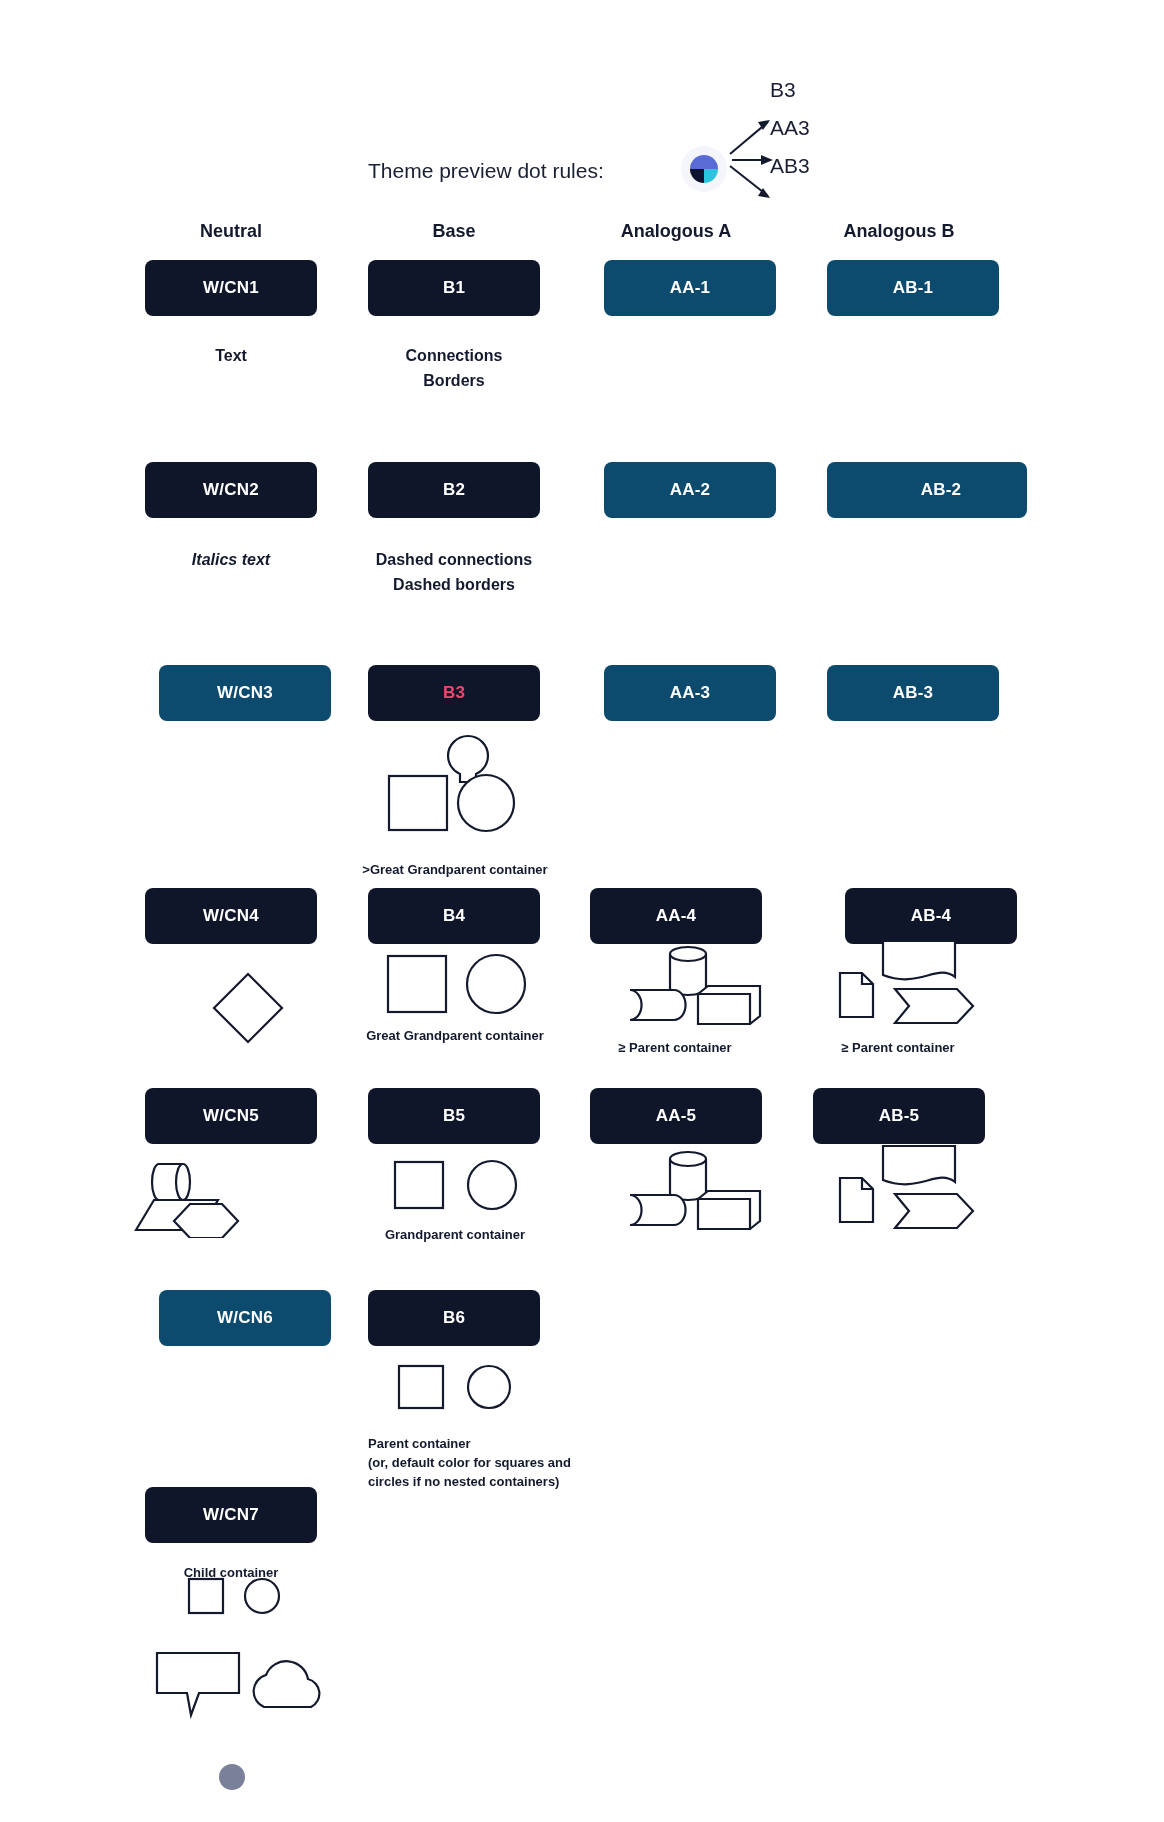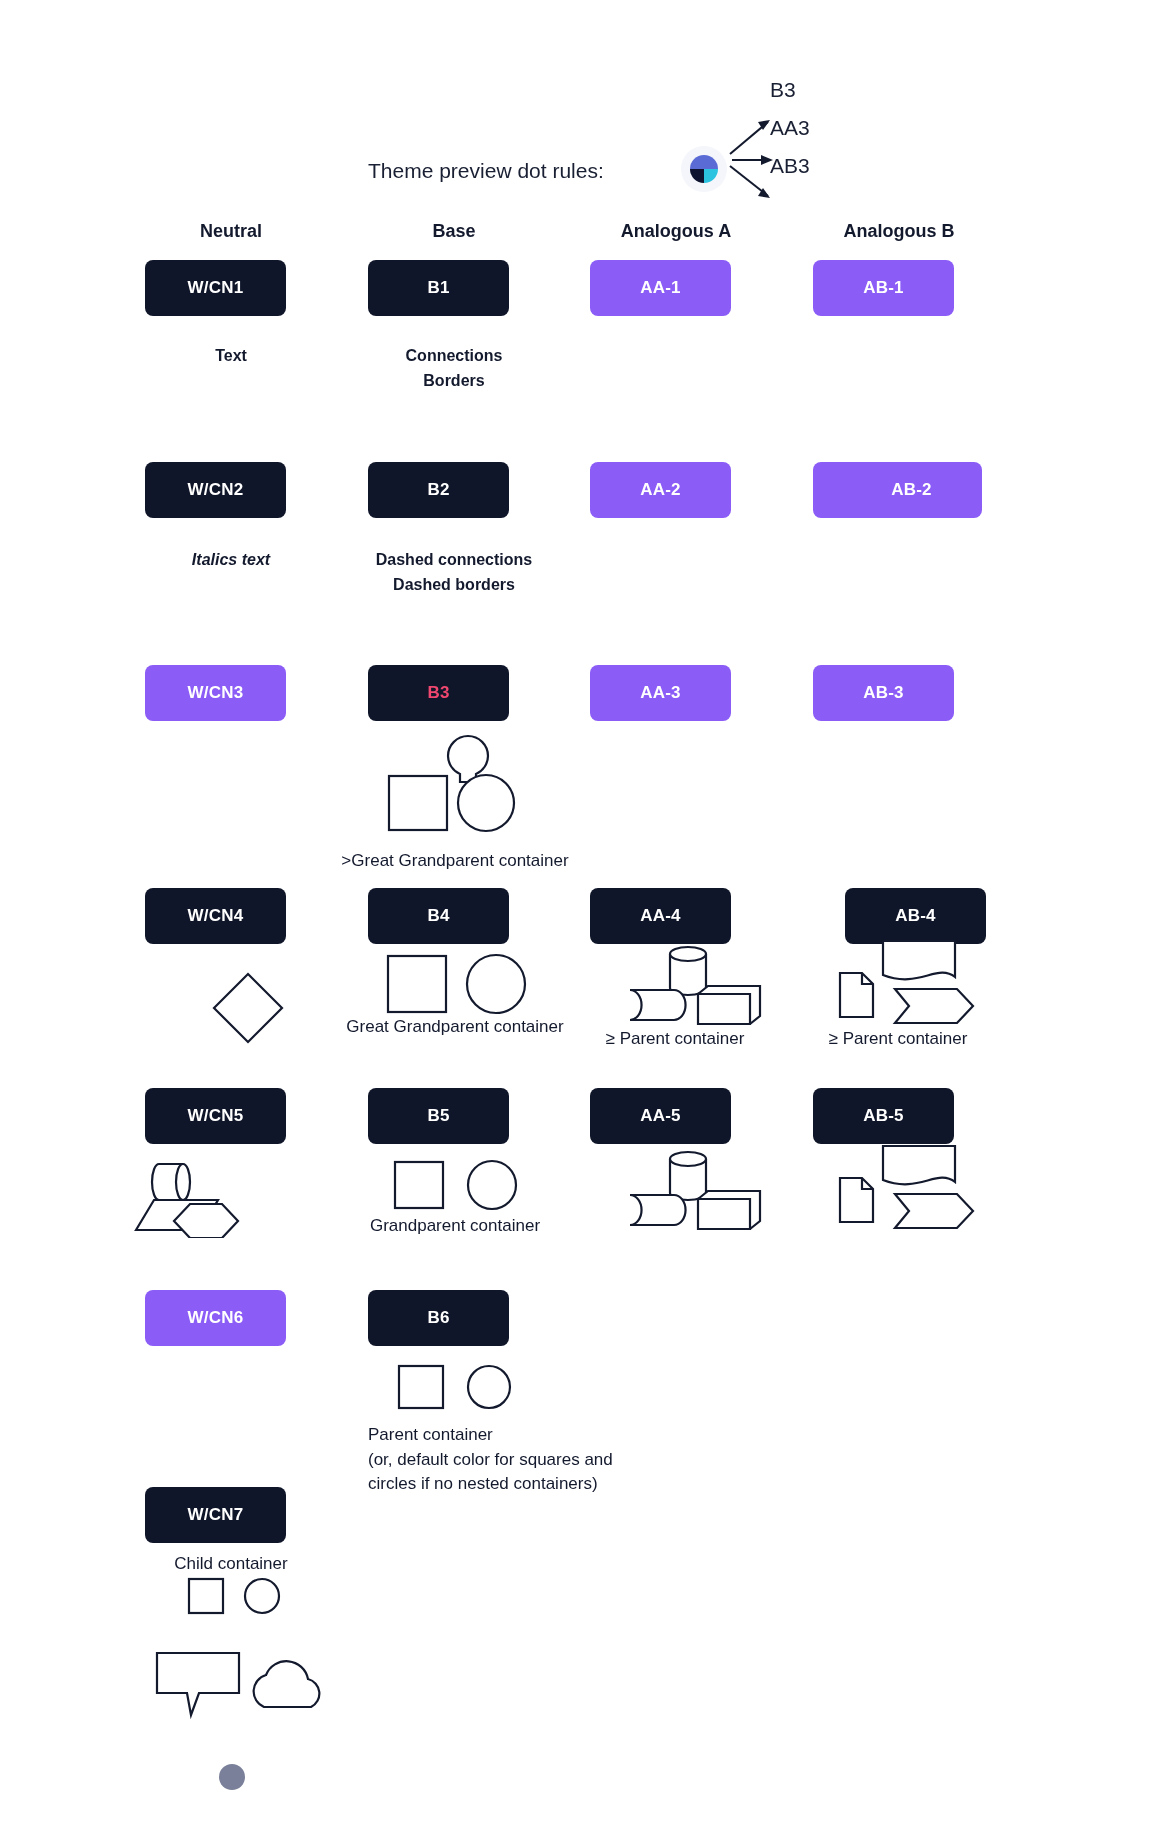--- a/index.html
+++ b/index.html
@@ -76,47 +76,48 @@
     position: absolute;
     font-size: 18px;
     font-weight: 700;
     text-align: center;
     color: #141a2e;
   }
 
   
   .swatch {
     position: absolute;
-    width: 141px;
+    width: 172px;
     height: 56px;
     border-radius: 8px;
     display: flex;
     align-items: center;
     justify-content: center;
     font-size: 17px;
     font-weight: 700;
     letter-spacing: .2px;
     text-align: right;
   }
   .swatch.dark { background: #101629; color: #ffffff; }
-  .swatch.grey { background: #8b5cf6; color: #ffffff; }
+  .swatch.grey { background: #0c4a6e; color: #ffffff; margin-left: 14px; }
   .swatch.pinklabel { color: #ef476f; }
 
   
   .cap {
     position: absolute;
     font-size: 16px;
     font-weight: 700;
     color: #141a2e;
     line-height: 1.55;
   }
   .cap.center { text-align: center; }
   .cap.small {
-    font-size: 17px;
-    font-weight: 400;
+    font-size: 13px;
+    font-weight: 700;
+    margin-top: 12px;
   }
   .cap.italic { font-style: italic; }
 
   
   .art { position: absolute; }
 
   
   #legend {
     position: absolute;
     left: 0;

